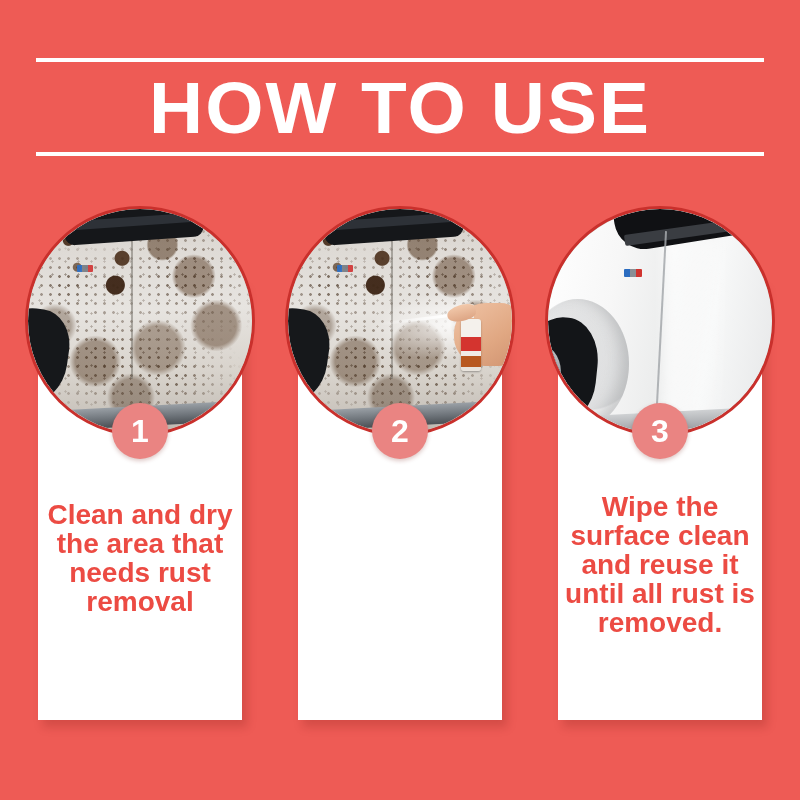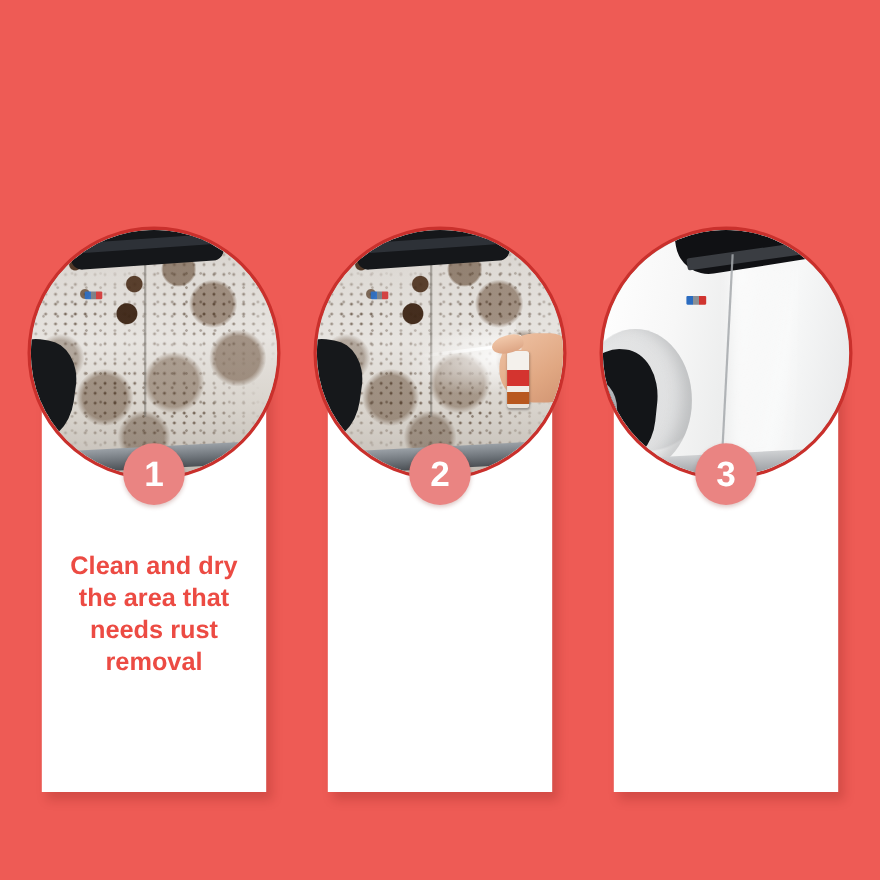--- a/index.html
+++ b/index.html
@@ -364,35 +364,40 @@
   .badge-1 { left: 112px; top: 403px; }
   .badge-2 { left: 372px; top: 403px; }
   .badge-3 { left: 632px; top: 403px; }
 
   
   .step-text {
     position: absolute;
     width: 204px;
     color: #ec4b43;
     font-weight: bold;
-    font-size: 23px;
+    font-size: 28px;
     line-height: 29px;
     text-align: center;
     box-sizing: border-box;
     padding: 0 6px;
   }
   .text-1 { left: 38px; top: 500px; }
   .text-2 { left: 298px; top: 492px; }
   .text-3 { left: 558px; top: 492px; }
 </style>
 </head>
 <body>
 
 <div id="poster">
 
+  <div class="header">
+    <div class="rule rule-top"></div>
+    <div class="title">HOW TO USE</div>
+    <div class="rule rule-bottom"></div>
+  </div>
 
   <div class="cards">
 
     <div class="card card-1"></div>
 
     <div class="card card-2"></div>
 
     <div class="card card-3"></div>
 
     <div class="photo photo-1">
@@ -440,15 +445,16 @@
         <div class="car-sill"></div>
         <div class="car-badge"></div>
       </div>
     </div>
 
     <div class="num-badge badge-1">1</div>
     <div class="num-badge badge-2">2</div>
     <div class="num-badge badge-3">3</div>
 
     <div class="step-text text-1">Clean and dry the area that needs rust removal</div>
+    <div class="step-text text-3">Wipe the surface clean and reuse it until all rust is removed.</div>
 
   </div>
 </div>
 
 </body></html>

